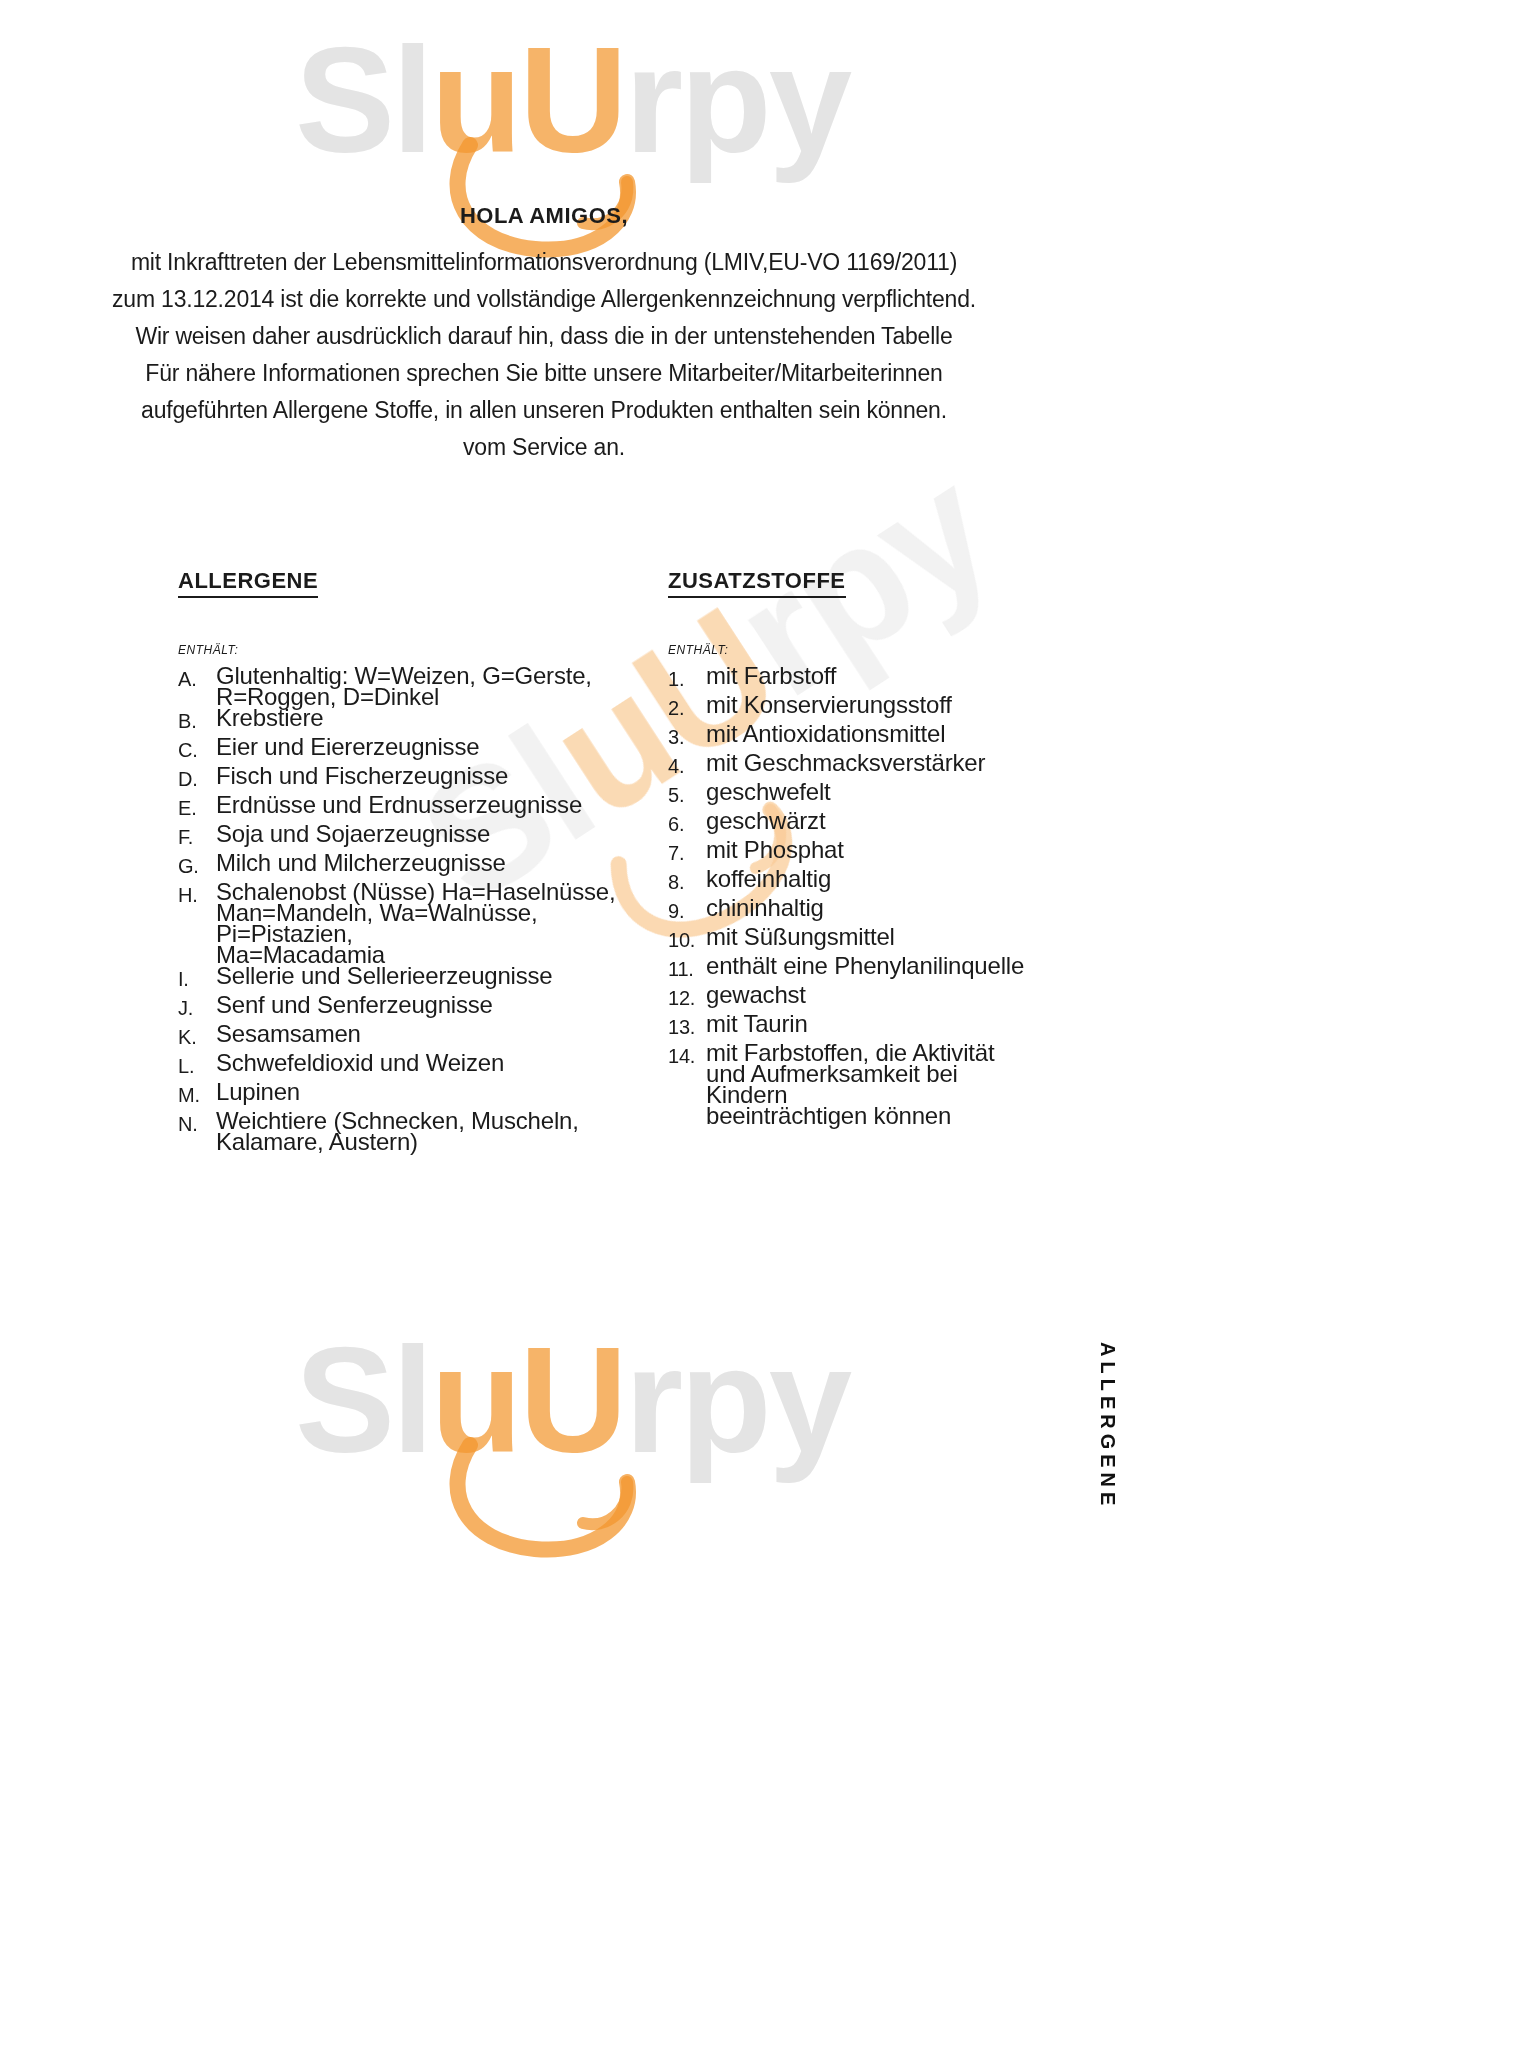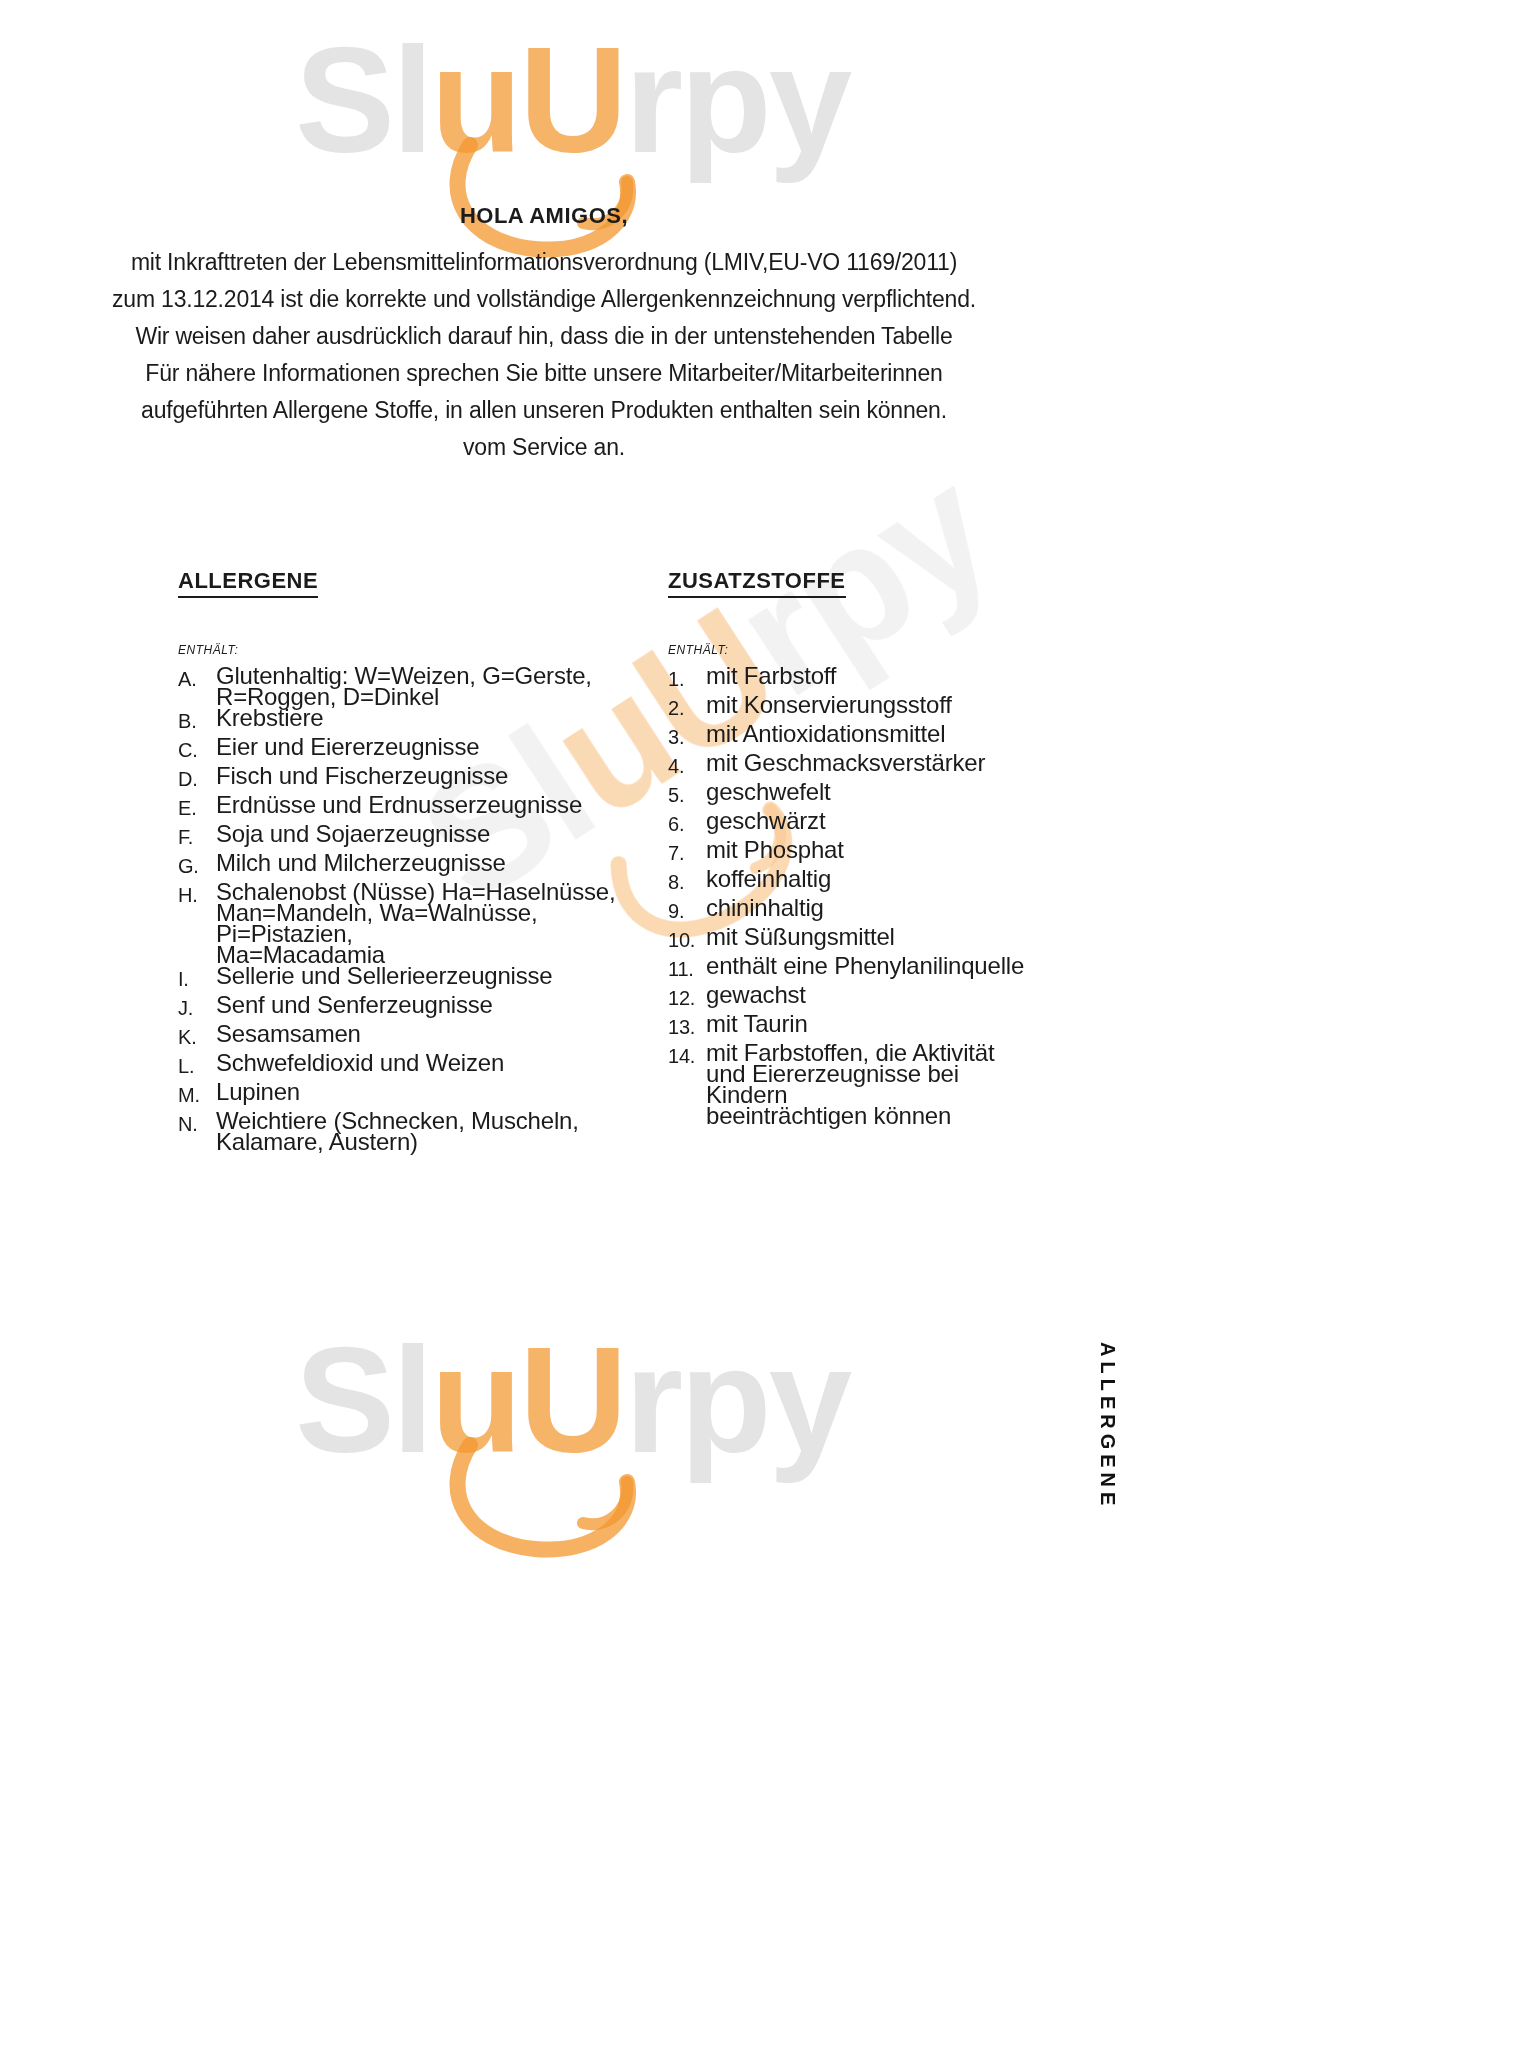--- a/index.html
+++ b/index.html
@@ -279,21 +279,21 @@
         </div>
 
         <div class="row">
           <span class="key">13.</span>
           <span class="text">mit Taurin</span>
         </div>
 
         <div class="row">
           <span class="key">14.</span>
           <span class="text">mit Farbstoffen, die Aktivität
-und Eiererzeugnisse bei Kindern
+und Aufmerksamkeit bei Kindern
 beeinträchtigen können</span>
         </div>
       </div>
   </section>
 
   <div class="side-label">ALLERGENE</div>
 
 </div>
 
 </body></html>

